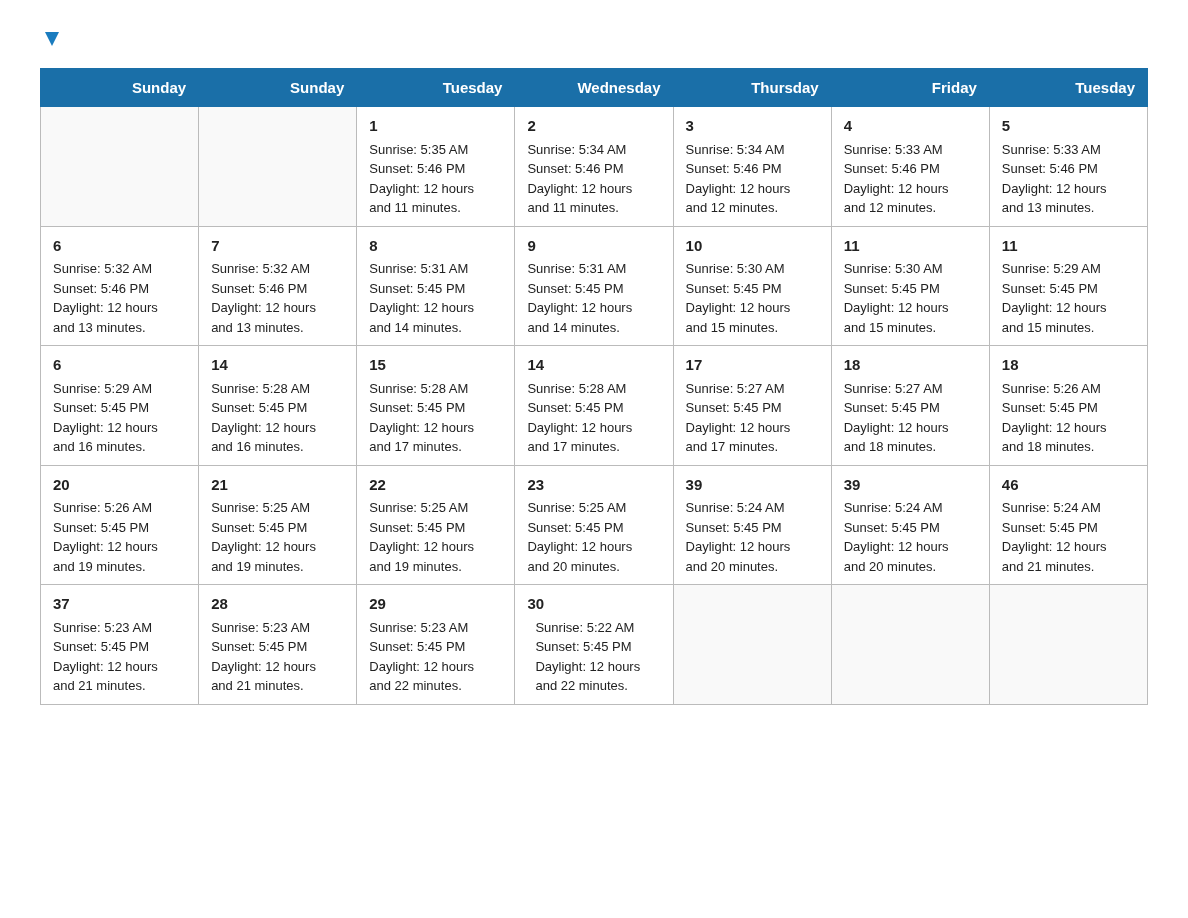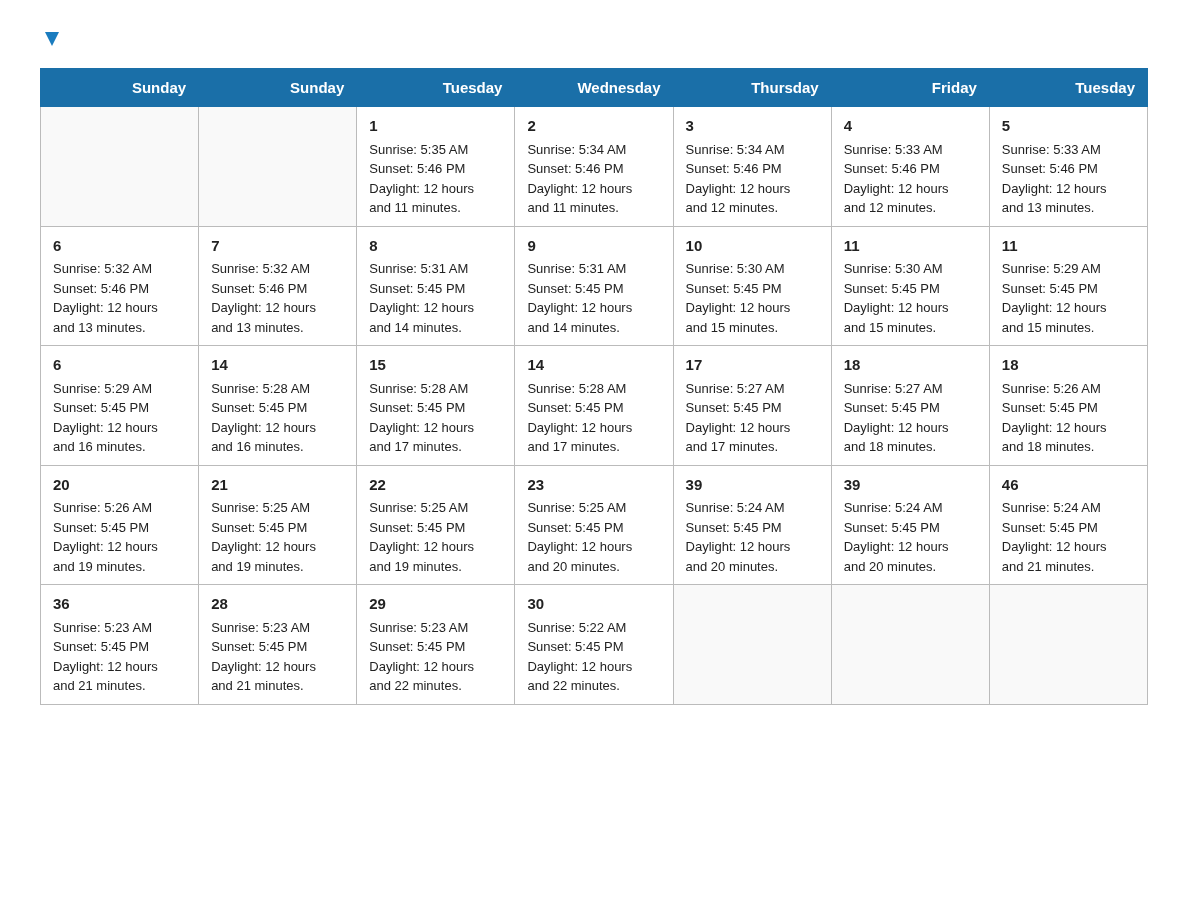--- a/index.html
+++ b/index.html
@@ -331,21 +331,21 @@
         <td class="row-divider">
           <span class="day-num">46</span>
           <div class="day-info" style="white-space: pre-line;">Sunrise: 5:24 AM
 Sunset: 5:45 PM
 Daylight: 12 hours
 and 21 minutes.</div>
         </td>
       </tr>
       <tr>
         <td class="row-divider">
-          <span class="day-num">36</span>
+          <span class="day-num">37</span>
           <div class="day-info" style="white-space: pre-line;">Sunrise: 5:23 AM
 Sunset: 5:45 PM
 Daylight: 12 hours
 and 21 minutes.</div>
         </td>
         <td class="row-divider">
           <span class="day-num">28</span>
           <div class="day-info" style="white-space: pre-line;">Sunrise: 5:23 AM
 Sunset: 5:45 PM
 Daylight: 12 hours
@@ -353,21 +353,21 @@
         </td>
         <td class="row-divider">
           <span class="day-num">29</span>
           <div class="day-info" style="white-space: pre-line;">Sunrise: 5:23 AM
 Sunset: 5:45 PM
 Daylight: 12 hours
 and 22 minutes.</div>
         </td>
         <td class="row-divider">
           <span class="day-num">30</span>
-          <div class="day-info" style="white-space: pre-line;">Sunrise: 5:22 AM
+          <div class="day-info" style="white-space: pre-line; margin-left: 8px;">Sunrise: 5:22 AM
 Sunset: 5:45 PM
 Daylight: 12 hours
 and 22 minutes.</div>
         </td>
         <td class="row-divider empty-cell"></td>
         <td class="row-divider empty-cell"></td>
         <td class="row-divider empty-cell"></td>
       </tr>
     </tbody>
 </table>

